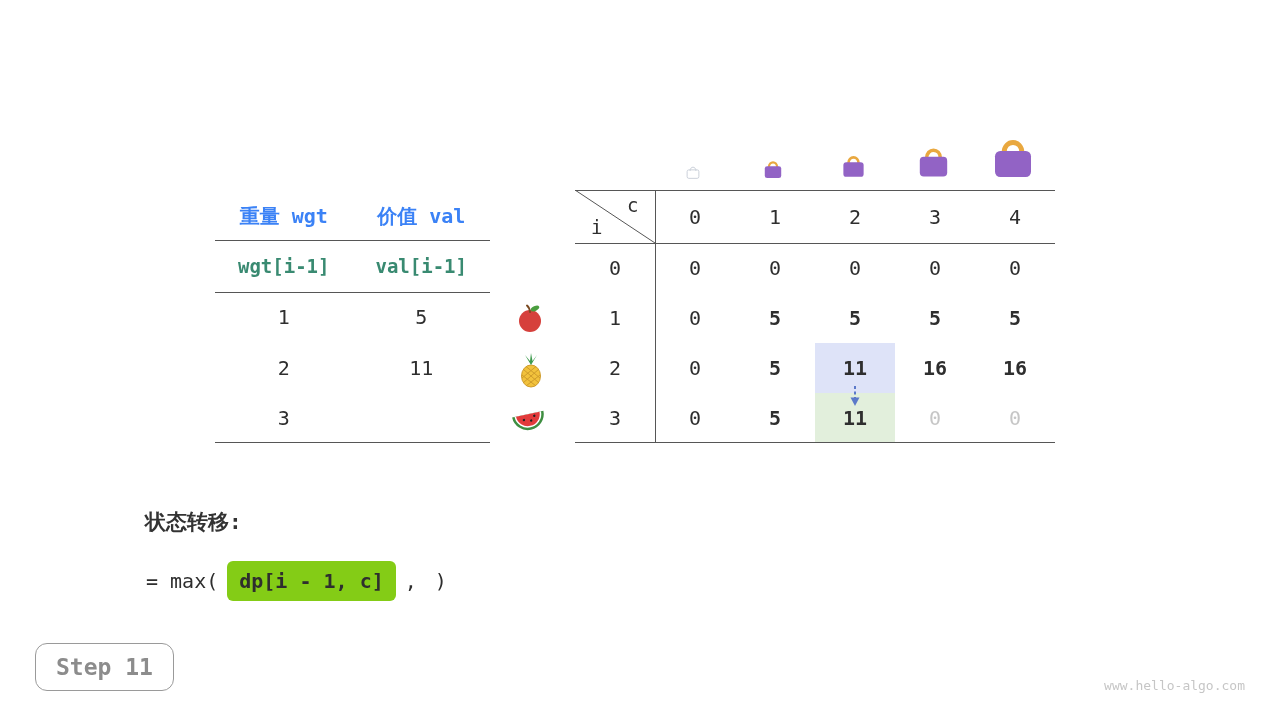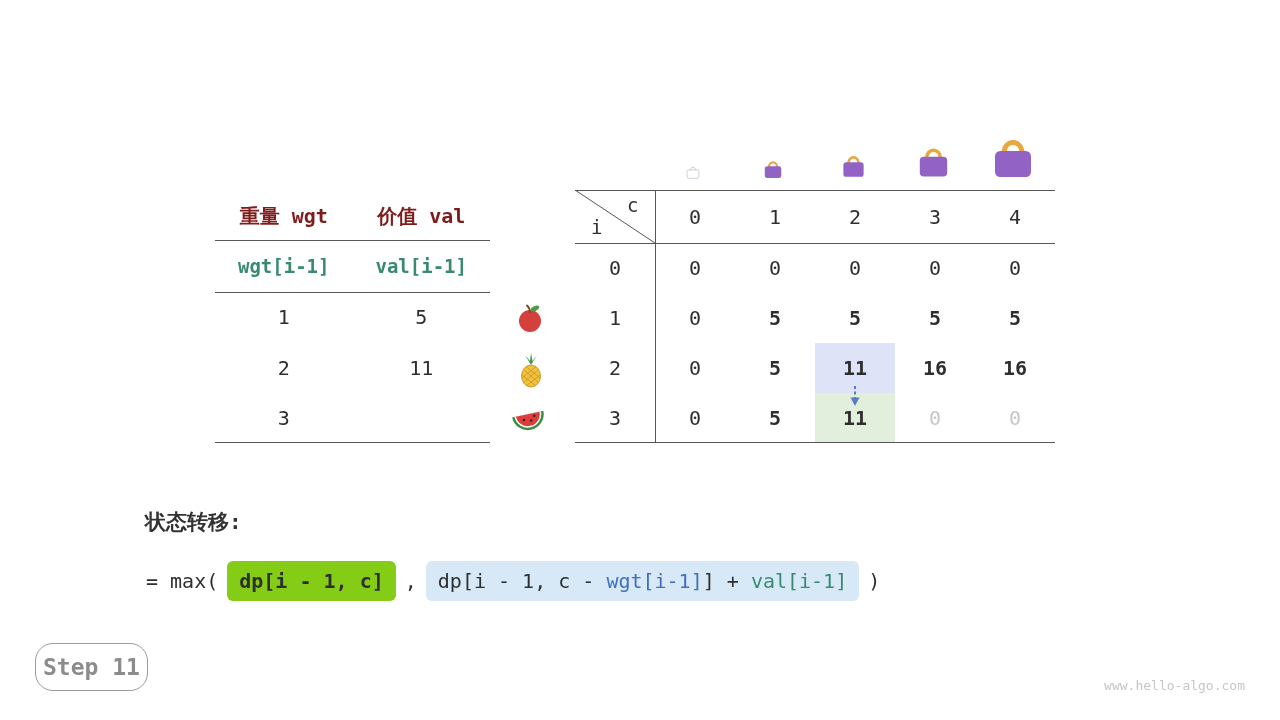--- a/index.html
+++ b/index.html
@@ -10,21 +10,21 @@
     color:#2e2e2e;
   }
   .abs { position:absolute; }
   .cjk { font-family:"DejaVu Sans Mono","Liberation Sans",sans-serif; }
   .hline { position:absolute; left:0; width:100%; height:1px; background:#565656; }
   .vline { position:absolute; width:1px; background:#565656; }
 
   
   .it-row { position:absolute; left:0; width:100%; display:flex; }
   .it-col { width:50%; display:flex; align-items:center; justify-content:center; font-size:20px; }
-  .it-hdr { font-weight:bold; color:#7f1d1d; }
+  .it-hdr { font-weight:bold; color:#3b82f6; }
   .teal { color:#398a71; font-weight:bold; font-size:19px; }
 
   
   .dhdr { position:absolute; top:0; width:80px; height:53px; display:flex; align-items:center; justify-content:center; font-size:20px; }
   .drl  { position:absolute; left:0; width:80px; height:50px; display:flex; align-items:center; justify-content:center; font-size:20px; }
   .dcell{ position:absolute; width:80px; height:50px; display:flex; align-items:center; justify-content:center; font-size:20px; }
   .b { font-weight:bold; }
   .muted { color:#c6c6c6; }
   .cornervar { position:absolute; font-size:19px; }
 
@@ -41,22 +41,22 @@
   .bx-green { background:#e0edda; }
   .bx-lav { background:#84cc16; font-weight:bold; }
   .bx-blue { background:#d7e9f7; }
   .plain { margin:0 9px; white-space:pre; }
   .c-blue { color:#3e6fc0; }
   .c-green { color:#398a71; }
 
   .trans-label { font-size:21px; font-weight:bold; color:#333; }
 
   .step-box {
-    border:1px solid #9a9a9a; border-radius:18px; background:#fff;
-    padding:10px 7px; font-size:23px; font-weight:bold; color:#8c8c8c;
+    border:1px solid #9a9a9a; border-radius:12px; background:#fff;
+    padding:10px 20px; font-size:23px; font-weight:bold; color:#8c8c8c;
   }
   .watermark { font-size:13px; color:#c6c6c6; }
 </style>
 </head>
 <body>
 
 <div class="abs" style="left:215px; top:192px; width:275px; height:251px;">
   <div class="it-row cjk" style="top:0; height:48px;">
     <div class="it-col it-hdr">重量 wgt</div>
     <div class="it-col it-hdr">价值 val</div>
@@ -201,18 +201,17 @@
     <path d="M9 21 L4.5 12.5 L13.5 12.5 Z" fill="#5b79c9"></path>
   </svg>
 </div>
 
 <div class="abs trans-label cjk" style="left:145px; top:508px;">状态转移:</div>
 
 <div class="abs formula" style="left:137px; top:561px;">
   <span class="plain fx">= max(</span>
   <span class="fbox bx-lav fx">dp[i - 1, c]</span>
   <span class="plain fx">,</span>
-  <span class="fbox bx-blue fx"><span class="fx">dp[i - 1, c - </span><span class="fx c-blue">wgt[i-1]</span><span class="fx">] + </span><span class="fx c-green">val[i-1]</span></span>
   <span class="plain fx">)</span>
 </div>
 
 <div class="abs step-box" style="left:35px; top:643px;">Step 11</div>
 <div class="abs watermark" style="right:35px; top:678px;">www.hello-algo.com</div>
 
 </body></html>

